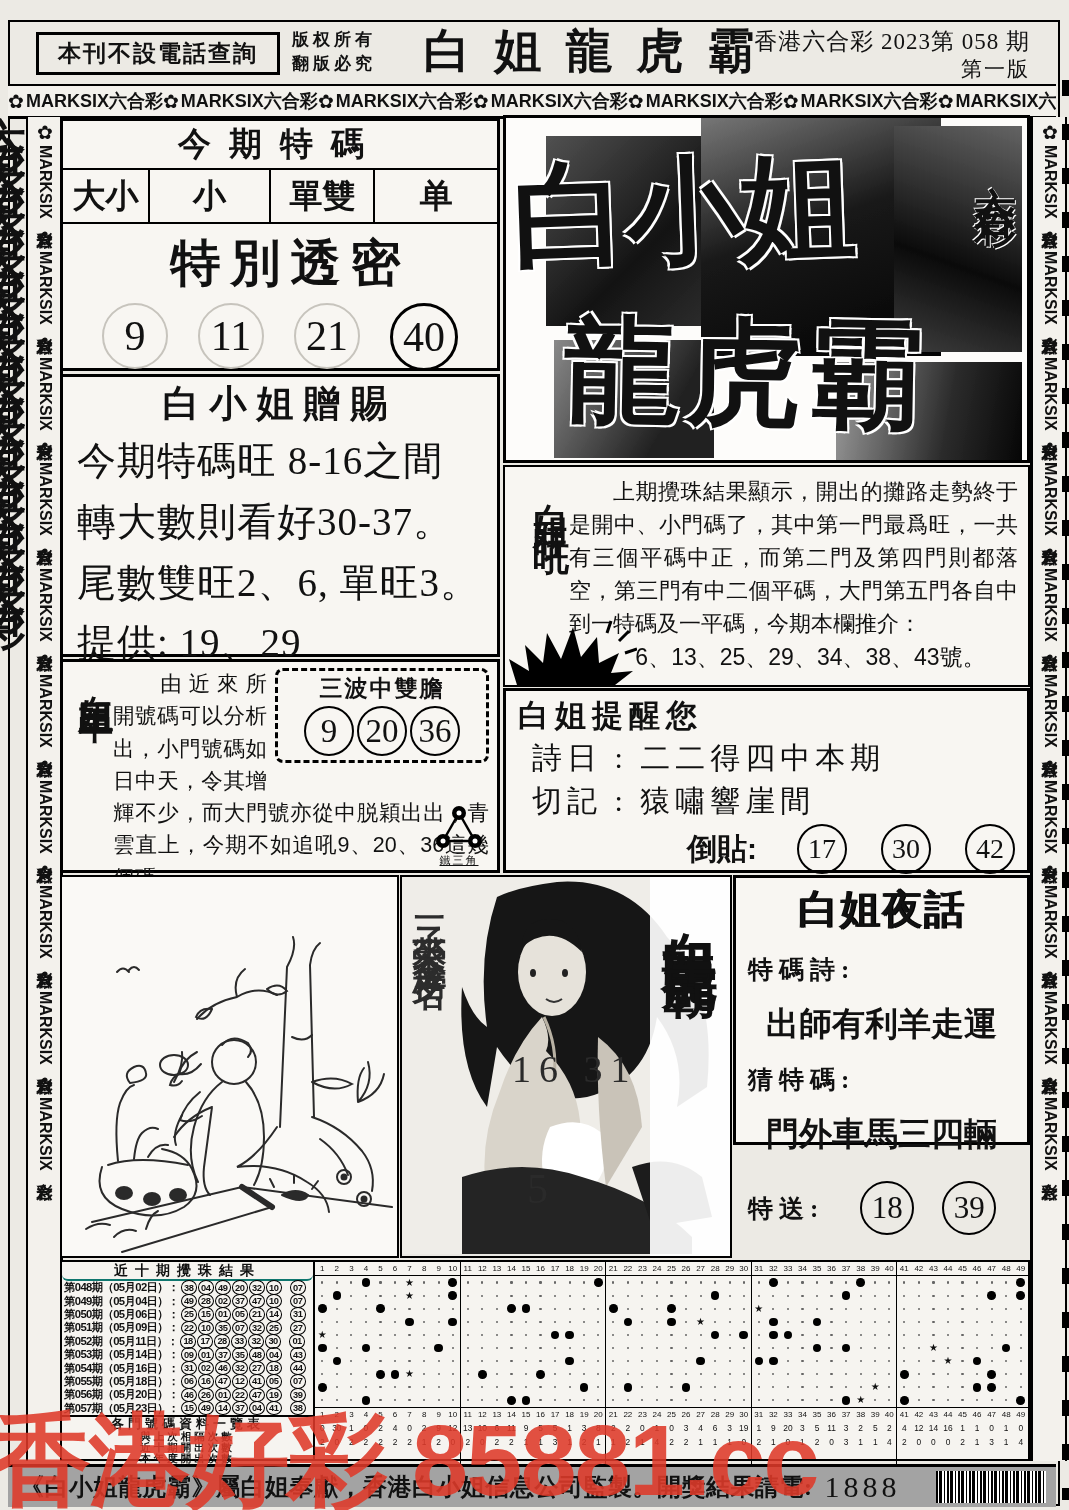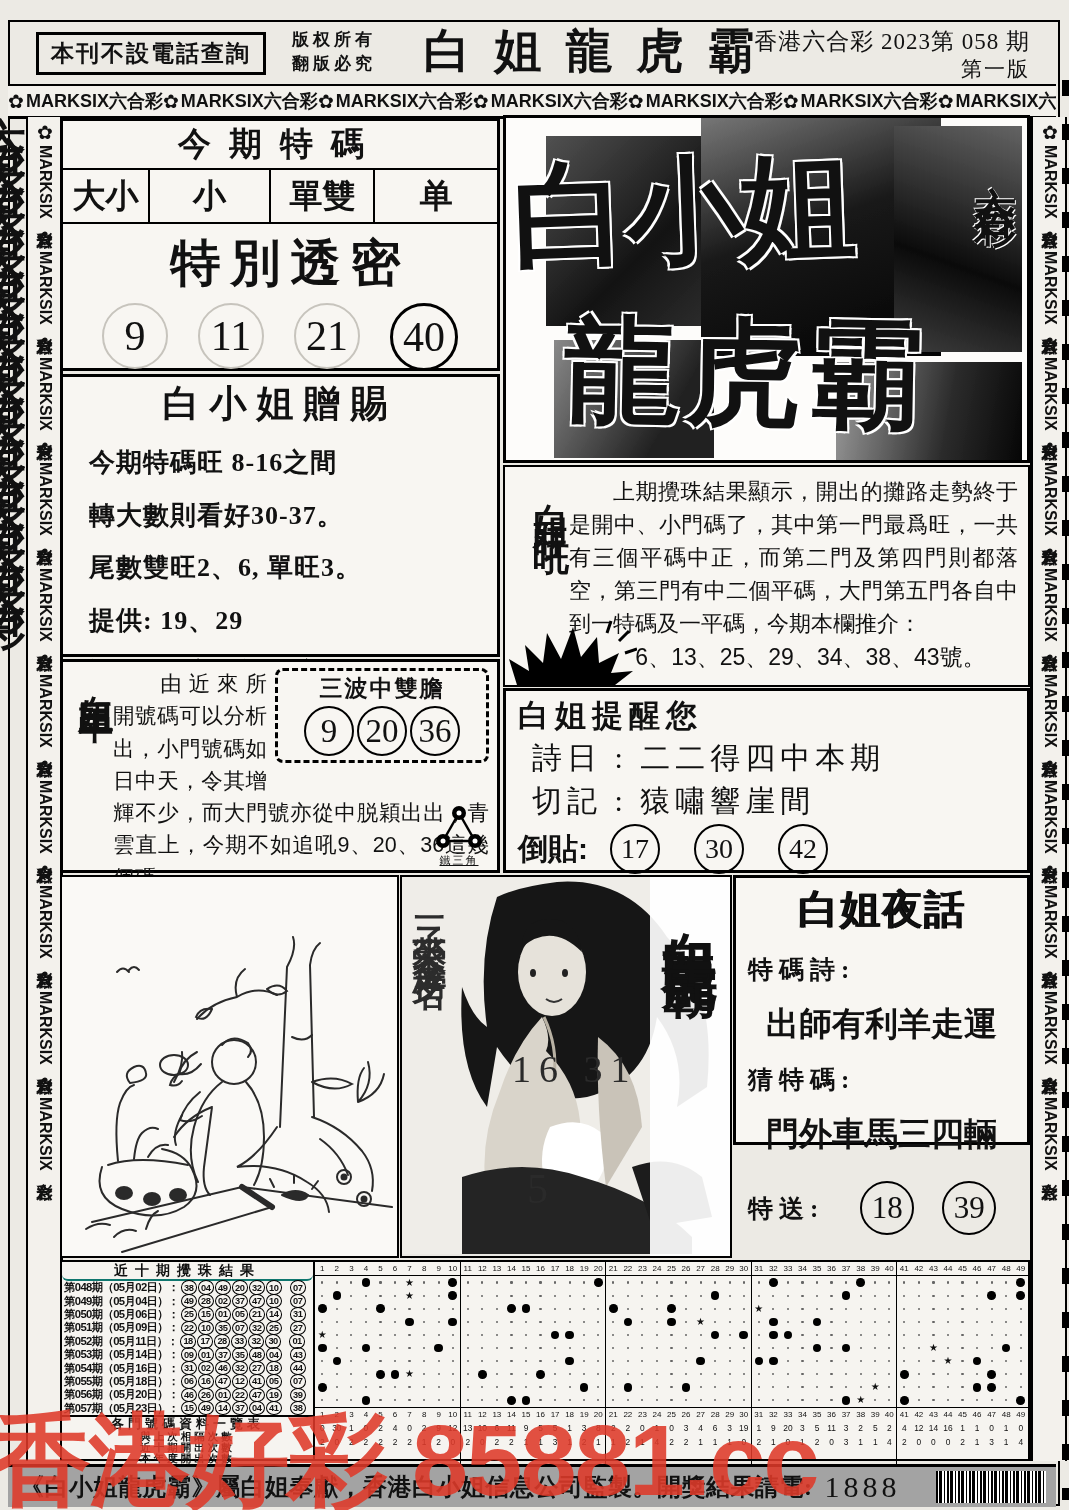--- a/index.html
+++ b/index.html
@@ -2,21 +2,21 @@
 <html><head>
 <meta charset="utf-8">
 <style>
   html,body{margin:0;padding:0;background:#d8d6d0;}
   #page{position:relative;width:1069px;height:1510px;background:#eceae4;overflow:hidden;
         font-family:"Liberation Sans",sans-serif;color:#111;}
   #frame{position:absolute;left:8px;top:20px;width:1048px;height:1482px;border:2px solid #000;pointer-events:none;}
 
   
   #header{position:absolute;left:26px;top:24px;width:1006px;height:56px;}
-  #masthead-note{position:absolute;left:10px;top:8px;padding:3px 12px;border:3px solid #000;
+  #masthead-note{position:absolute;left:10px;top:8px;padding:3px 19px;border:3px solid #000;
       font-size:23px;font-weight:700;letter-spacing:2px;}
   #copyright{position:absolute;left:266px;top:4px;font-size:17px;font-weight:700;line-height:1.4;letter-spacing:4px;}
   #main-title{position:absolute;left:360px;top:-4px;width:430px;text-align:center;
       font-size:47px;font-weight:900;letter-spacing:24px;font-family:"Liberation Serif",serif;}
   #header-right{position:absolute;right:2px;top:2px;text-align:right;font-family:"Liberation Serif",serif;}
   #issue-info{font-size:23px;letter-spacing:1px;}
   #edition{font-size:21px;margin-top:-2px;letter-spacing:2px;}
 
   
   #top-banner{position:absolute;left:8px;top:84px;width:1048px;height:30px;border-top:2px solid #000;
@@ -52,21 +52,21 @@
   .num-big{width:62px;height:62px;border-radius:50%;display:flex;align-items:center;justify-content:center;
       font-size:42px;font-family:"Liberation Serif",serif;}
   .num-big.faint{border:2px solid #c7c4bd;}
   .num-big.strong{border:3px solid #000;}
 
   
   #box-gift{left:60px;top:374px;width:440px;height:283px;}
   #gift-title{text-align:center;font-size:37px;font-weight:900;letter-spacing:10px;margin-top:2px;
       font-family:"Liberation Serif",serif;}
   #gift-lines{padding:2px 12px 0 14px;}
-  #gift-lines p{margin:12px;font-size:26px;font-weight:700;letter-spacing:1px;line-height:1.56;
+  #gift-lines p{margin:0;font-size:39px;font-weight:400;letter-spacing:1px;line-height:1.56;
       font-family:"Liberation Serif",serif;}
 
   
   #box-three{left:60px;top:659px;width:440px;height:214px;padding:6px 8px 2px 6px;}
   #three-title{float:left;writing-mode:vertical-rl;font-size:35px;font-weight:900;width:44px;height:196px;
       letter-spacing:4px;font-family:"Liberation Serif",serif;line-height:1;}
   #dan-box{float:right;width:200px;border:3px dashed #000;border-radius:8px;padding:2px 4px 4px 4px;
       text-align:center;margin:0 0 4px 8px;}
   #dan-title{font-size:23px;font-weight:900;letter-spacing:2px;}
   #dan-numbers{display:flex;justify-content:center;gap:3px;margin-top:2px;}
@@ -97,21 +97,21 @@
   #wang-title{float:left;writing-mode:vertical-rl;font-size:36px;font-weight:900;width:56px;height:168px;
       letter-spacing:12px;font-family:"Liberation Serif",serif;line-height:1;}
   #wang-body{font-size:22px;line-height:1.5;text-align:justify;margin:0;text-indent:2em;}
   #wang-numbers{font-size:23px;text-align:center;margin:2px 0 0 90px;}
   #burst{position:absolute;left:2px;bottom:0;}
 
   
   #box-remind{left:503px;top:688px;width:527px;height:185px;padding:4px 12px;}
   #remind-title{font-size:31px;font-weight:900;letter-spacing:6px;font-family:"Liberation Serif",serif;}
   .remind-line{font-size:30px;font-family:"Liberation Serif",serif;letter-spacing:5px;line-height:1.42;margin-left:14px;}
-  #paste-row{display:flex;align-items:center;justify-content:flex-start;gap:22px;margin-top:2px;}
+  #paste-row{display:flex;align-items:center;justify-content:flex-end;gap:40px;margin-top:2px;}
   #paste-label{font-size:30px;font-weight:900;}
   .num-paste{width:46px;height:46px;border:2px solid #000;border-radius:50%;display:flex;align-items:center;
       justify-content:center;font-size:28px;font-family:"Liberation Serif",serif;}
 
   
   #box-photo{left:400px;top:875px;width:332px;height:383px;border-width:2.5px;overflow:hidden;background:#eae8e3;}
   #photo-cap-left{position:absolute;left:4px;top:12px;writing-mode:vertical-rl;font-size:34px;font-weight:700;
       color:#2c2c2c;letter-spacing:10px;font-family:"Liberation Serif",serif;z-index:3;}
   #photo-cap-right{position:absolute;right:0;top:0;writing-mode:vertical-rl;font-size:56px;font-weight:900;
       letter-spacing:8px;background:rgba(255,255,255,.92);padding:10px 2px;height:100%;box-sizing:border-box;

